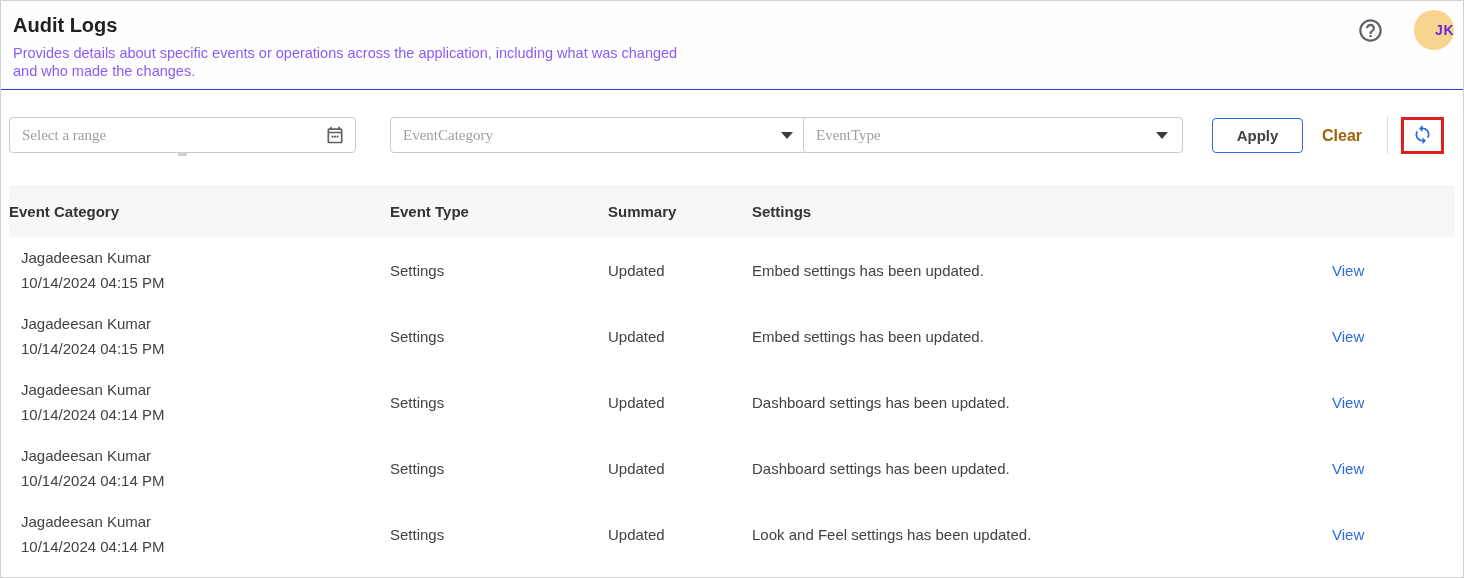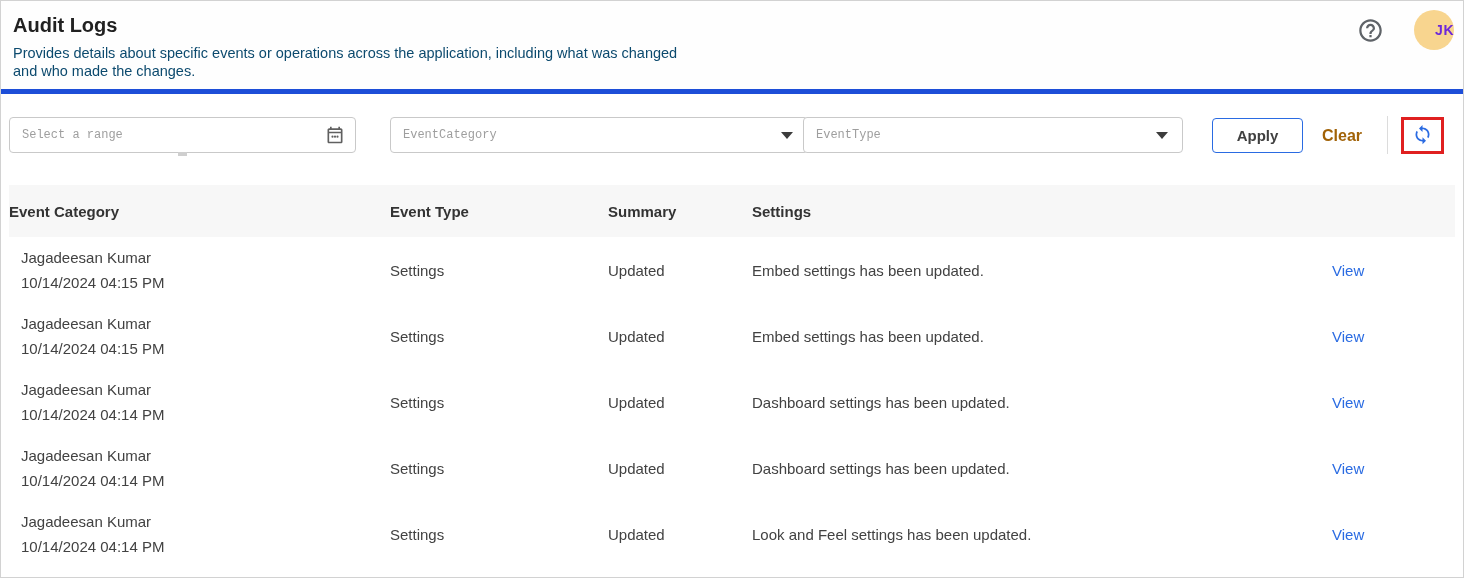--- a/index.html
+++ b/index.html
@@ -9,30 +9,30 @@
     background:#ffffff;
     border:1px solid #d2d2d2;
     box-sizing:border-box;
     overflow:hidden;
   }
 
   
   .app-header {
     position:absolute; top:0; left:0; right:0; height:88px;
     background:#fefefe;
-    border-bottom:5px solid #1d4ed8;
+    border-bottom:1px solid #1d4ed8;
     padding-left:44px;
   }
   .page-title {
     position:absolute; left:12px; top:13px;
     font-size:20px; font-weight:700; color:#212121;
   }
   .page-subtitle {
     position:absolute; left:12px; top:43px;
-    font-size:14.5px; color:#0c4a6e; line-height:18px;
+    font-size:14.5px; color:#8b5cf6; line-height:18px;
     max-width:688px;
   }
   .help-btn {
     position:absolute; left:1355px; top:16px;
     width:28px; height:28px; border:none; background:transparent;
     padding:0; cursor:pointer; color:#5f6368;
   }
   .avatar {
     position:absolute; left:1413px; top:9px;
     width:40px; height:40px; border-radius:50%;
@@ -44,22 +44,22 @@
 
   
   .field {
     position:absolute; top:116px; height:36px;
     border:1px solid #c9c9c9; border-radius:4px;
     box-sizing:border-box; background:#fff;
     display:flex; align-items:center;
   }
   .field input {
     border:none; outline:none; background:transparent;
-    font-family:Liberation Mono, monospace;
-    font-size:12px; color:#424242;
+    font-family:Liberation Serif, serif;
+    font-size:15px; color:#424242;
     flex:1; padding:0 0 0 12px; height:100%;
   }
   .field input::placeholder { color:#9e9e9e; opacity:1; }
   .date-field  { left:8px;   width:347px; }
   .dd-category { left:389px; width:418px; }
   .dd-type     { left:802px; width:380px; }
 
   .calendar-btn {
     border:none; background:transparent; padding:0 10px 0 0;
     display:flex; align-items:center; cursor:pointer; color:#606060;

